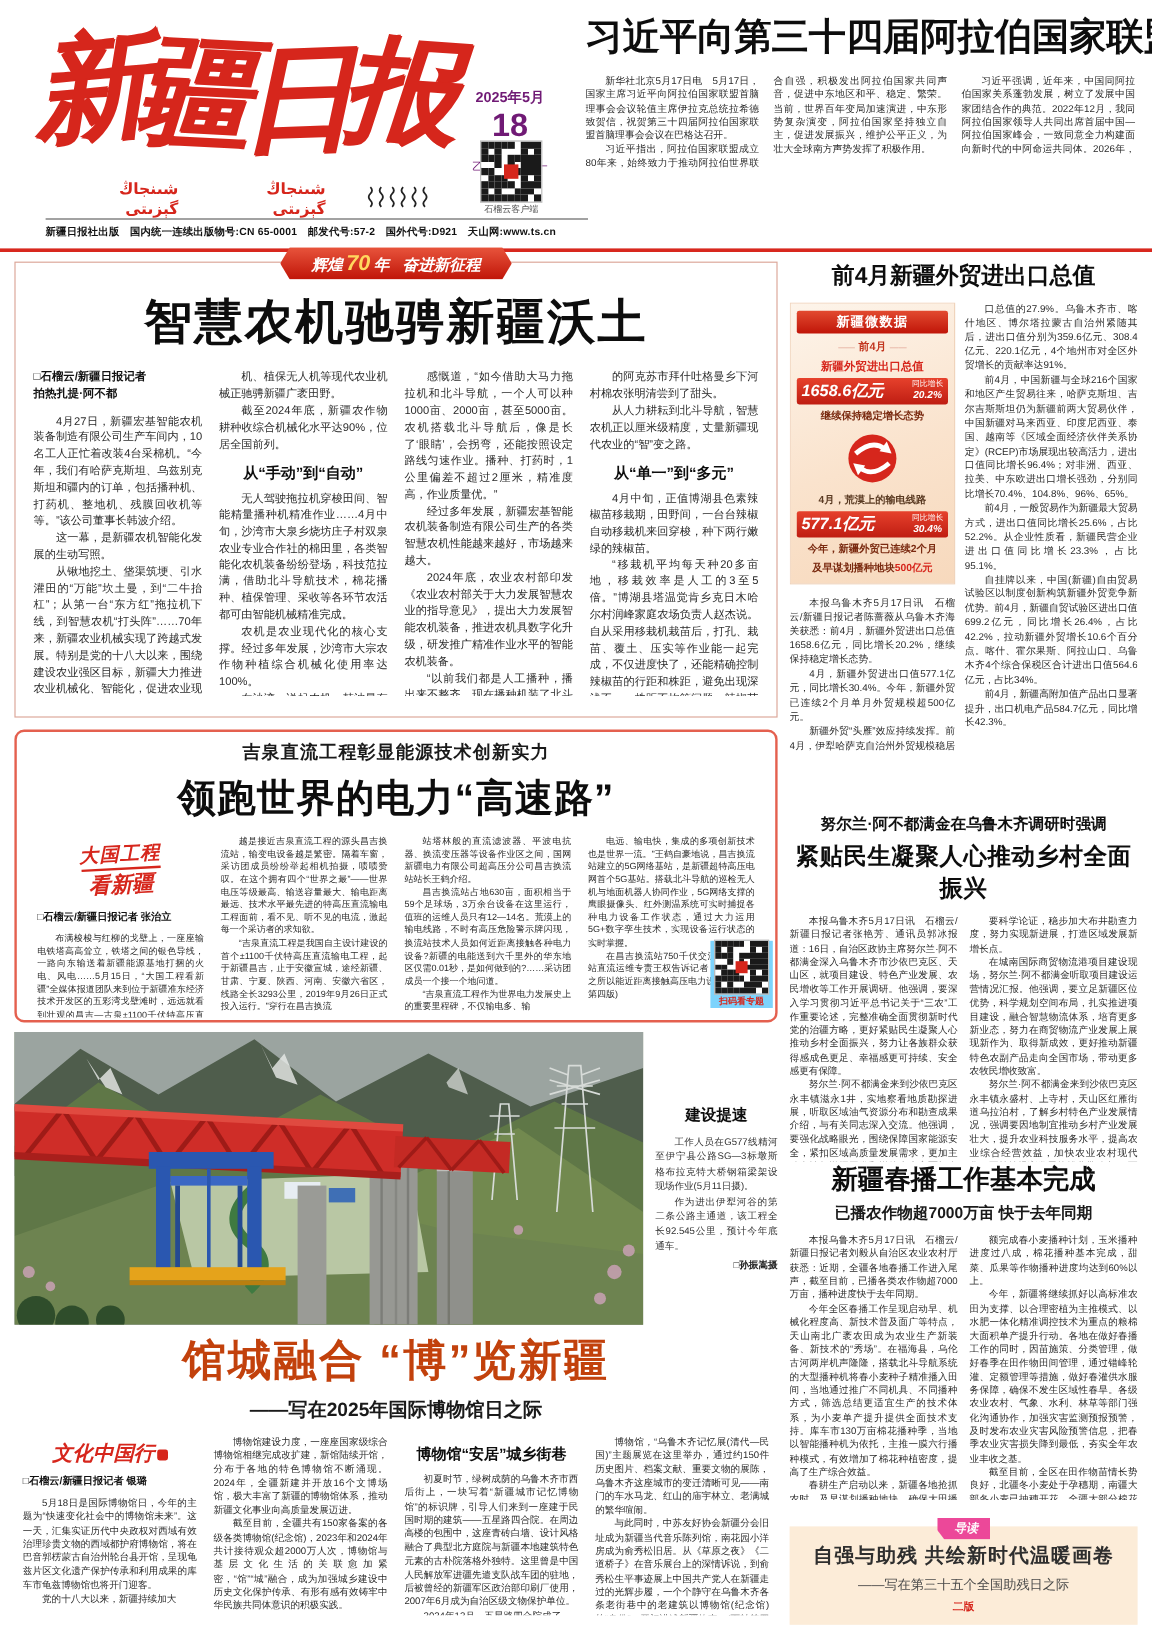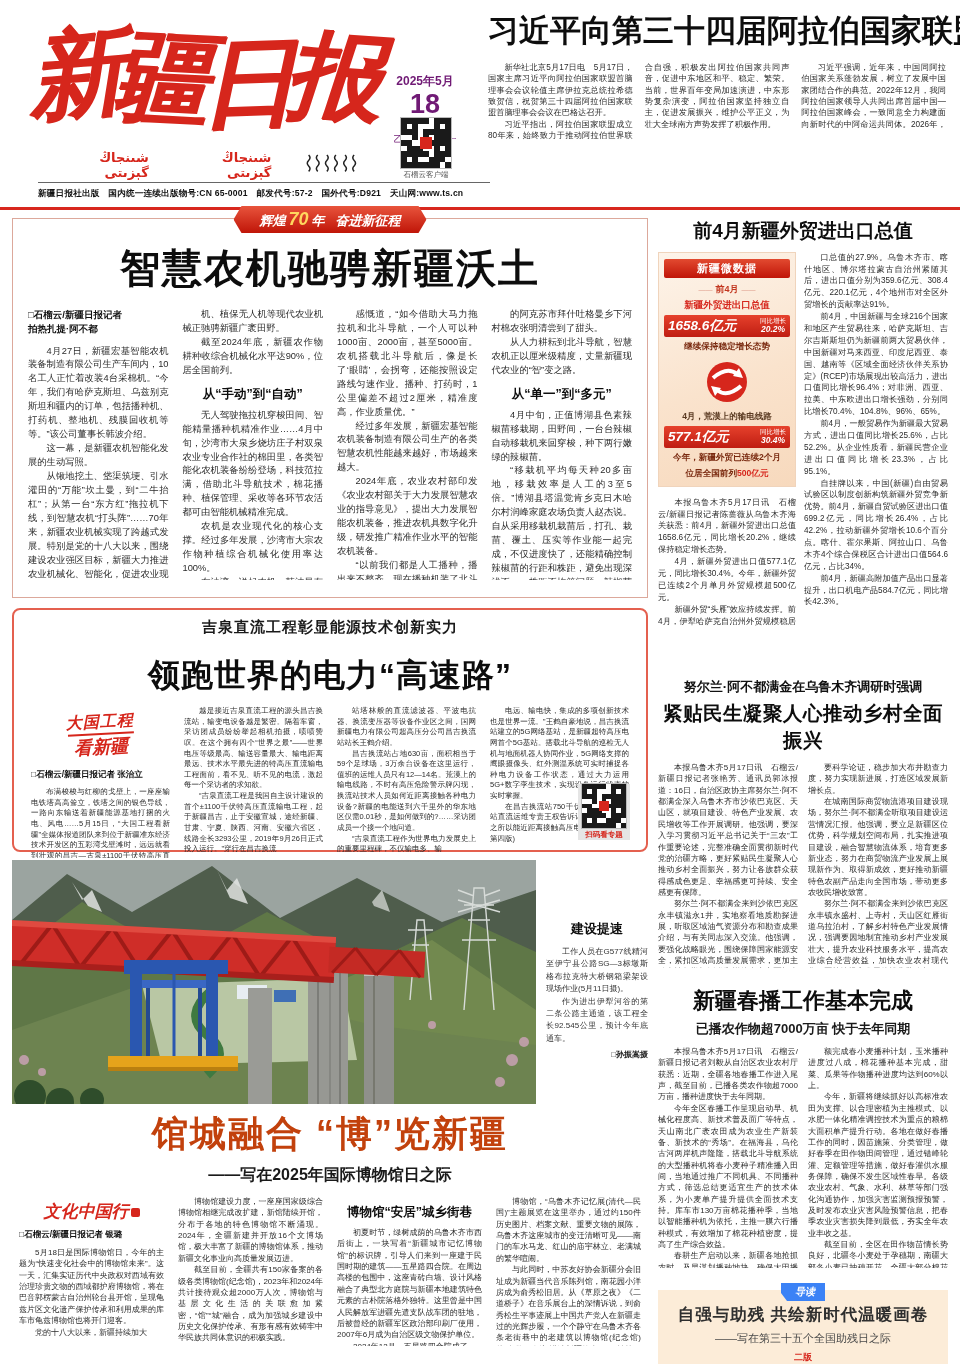--- a/index.html
+++ b/index.html
@@ -47,28 +47,28 @@
   .banner70 .b-n{font-size:18px;font-weight:900;color:#ffd75e;font-style:italic;}
   .art1-h{font-size:40px;font-weight:900;text-align:center;color:#0d0d0d;margin-top:18px;letter-spacing:2px;}
   .art1-cols{display:flex;gap:0;margin-top:12px;height:272px;overflow:hidden;justify-content:center;}
   .col4{flex:1;min-width:0;padding:0 7px;overflow:hidden;}
   .art1 .para{font-size:9.3px;line-height:1.5;}
   .byline1{font-size:9.5px;font-weight:bold;color:#111;margin-bottom:8px;line-height:1.5;}
   .subhead{font-size:12.5px;font-weight:900;text-align:center;color:#0d0d0d;margin:8px 0 6px 0;}
   
   .art2{position:relative;border:2px solid #e4604f;border-radius:8px;height:244px;box-sizing:border-box;margin-top:10px;padding:8px 10px;}
   .art2-kicker{font-size:15px;font-weight:600;text-align:center;color:#1a1a1a;letter-spacing:1px;}
-  .art2-h{font-size:32px;font-weight:900;text-align:center;color:#0d0d0d;margin-top:17px;letter-spacing:1px;}
+  .art2-h{font-size:32px;font-weight:900;text-align:center;color:#0d0d0d;margin-top:7px;letter-spacing:1px;}
   .art2-cols{display:flex;margin-top:8px;height:152px;overflow:hidden;}
   .art2 .para{font-size:7.5px;line-height:1.42;}
   .logo-dg{color:#d6261c;text-align:center;margin:6px 0 8px 0;transform:rotate(-3deg);}
   .logo-dg .l1{font-size:16px;font-weight:900;font-style:italic;letter-spacing:1px;}
   .logo-dg .l2{font-size:18px;font-weight:900;font-style:italic;border-top:2px solid #d6261c;display:inline-block;padding:0 6px;}
   .byline2{font-size:8.5px;font-weight:bold;color:#111;margin:10px 0 6px 0;}
-  .art2-qr{position:absolute;right:16px;bottom:10px;width:52px;text-align:center;background:#e5e5e5;}
+  .art2-qr{position:absolute;right:2px;bottom:10px;width:52px;text-align:center;background:#7dd3fc;}
   .art2-qr .qr{width:44px;height:44px;}
   .qr-cap-red{font-size:7.5px;color:#d6261c;font-weight:bold;margin-top:2px;}
   
   .photo-row{display:flex;gap:10px;margin-top:8px;height:244px;}
   .photo-box{width:524px;flex:none;position:relative;overflow:hidden;background:#7d8a76;}
   .photo-box svg{display:block;width:100%;height:100%;}
   .photo-cap{flex:1;min-width:0;padding-top:60px;}
   .cap-title{font-size:13px;font-weight:900;color:#0d0d0d;text-align:center;margin-bottom:8px;}
   .photo-cap .para{font-size:8px;line-height:1.55;color:#333;}
   .cap-credit{font-size:8px;font-weight:bold;text-align:right;margin-top:4px;color:#222;}
@@ -104,27 +104,27 @@
   .globe{display:flex;justify-content:center;margin:7px 0;}
   .trade-start{margin-top:10px;}
   
   .research{height:290px;margin-top:20px;overflow:hidden;}
   .res-kicker{font-size:13px;font-weight:700;text-align:center;color:#111;}
   .res-h{font-size:19.5px;font-weight:900;text-align:center;color:#0d0d0d;margin-top:4px;letter-spacing:0.5px;}
   .two-cols{display:flex;gap:10px;margin-top:8px;overflow:hidden;}
   .two-cols>div{flex:1;min-width:0;}
   .research .para,.spring .para{font-size:8px;line-height:1.42;}
   .research .two-cols{height:228px;}
-  .spring{height:296px;margin-top:18px;overflow:hidden;}
+  .spring{height:296px;margin-top:0;overflow:hidden;}
   .spring-h{font-size:22px;font-weight:900;text-align:center;color:#0d0d0d;}
   .spring-deck{font-size:13px;font-weight:600;text-align:center;color:#1a1a1a;margin-top:4px;}
   .spring .two-cols{height:222px;}
   
   .teaser{margin-top:8px;background:#fcecd8;position:relative;padding:14px 8px 8px;text-align:center;}
-  .teaser-badge{position:absolute;top:-7px;left:50%;transform:translateX(-50%);background:#3b82f6;color:#fff;font-size:10px;font-weight:900;font-style:italic;padding:2px 10px 2px 14px;clip-path:polygon(0 0,100% 0,100% 100%,6px 100%,0 55%);}
+  .teaser-badge{position:absolute;top:-7px;left:50%;transform:translateX(-50%);background:#ec4899;color:#fff;font-size:10px;font-weight:900;font-style:italic;padding:2px 10px 2px 14px;clip-path:polygon(0 0,100% 0,100% 100%,6px 100%,0 55%);}
   .teaser-h{font-size:16.5px;font-weight:900;color:#2e2e2e;letter-spacing:1px;}
   .teaser-deck{font-size:11px;color:#4a4a4a;margin-top:5px;}
   .teaser-page{font-size:9px;color:#d6261c;font-weight:900;margin-top:5px;}
 </style>
 </head>
 <body>
 
 <div class="header">
   <div class="mast-title">
     <span>新</span>
@@ -575,21 +575,21 @@
                 <path d="M36,26 q-14,12 -24,4" stroke="#fff" stroke-width="4" fill="none"></path>
                 <polygon points="10,36 6,26 16,28" fill="#fff"></polygon>
               </svg>
             </div>
             <div class="info-label-dark">4月，荒漠上的输电线路</div>
             <div class="info-bar">
               <span class="v">577.1亿元</span>
               <span class="g"><span>同比增长</span><b>30.4%</b></span>
             </div>
             <div class="info-note">今年，新疆外贸已连续2个月</div>
-            <div class="info-note"><span>位居全国前列</span><span class="red">500亿元</span></div>
+            <div class="info-note"><span>及早谋划播种地块</span><span class="red">500亿元</span></div>
           </div>
           <div class="trade-start">
               <p class="para">本报乌鲁木齐5月17日讯　石榴云/新疆日报记者陈蔷薇从乌鲁木齐海关获悉：前4月，新疆外贸进出口总值1658.6亿元，同比增长20.2%，继续保持稳定增长态势。</p>
               <p class="para">4月，新疆外贸进出口值577.1亿元，同比增长30.4%。今年，新疆外贸已连续2个月单月外贸规模超500亿元。</p>
               <p class="para">新疆外贸“头雁”效应持续发挥。前4月，伊犁哈萨克自治州外贸规模稳居全疆首位，进出口值463亿元，同比增长29.2%，占同期新疆外贸进出</p>
             </div>
         </div>
         <div class="trade-right">
             <p class="para">口总值的27.9%。乌鲁木齐市、喀什地区、博尔塔拉蒙古自治州紧随其后，进出口值分别为359.6亿元、308.4亿元、220.1亿元，4个地州市对全区外贸增长的贡献率达91%。</p>
             <p class="para">前4月，中国新疆与全球216个国家和地区产生贸易往来，哈萨克斯坦、吉尔吉斯斯坦仍为新疆前两大贸易伙伴，中国新疆对马来西亚、印度尼西亚、泰国、越南等《区域全面经济伙伴关系协定》(RCEP)市场展现出较高活力，进出口值同比增长96.4%；对非洲、西亚、拉美、中东欧进出口增长强劲，分别同比增长70.4%、104.8%、96%、65%。</p>

